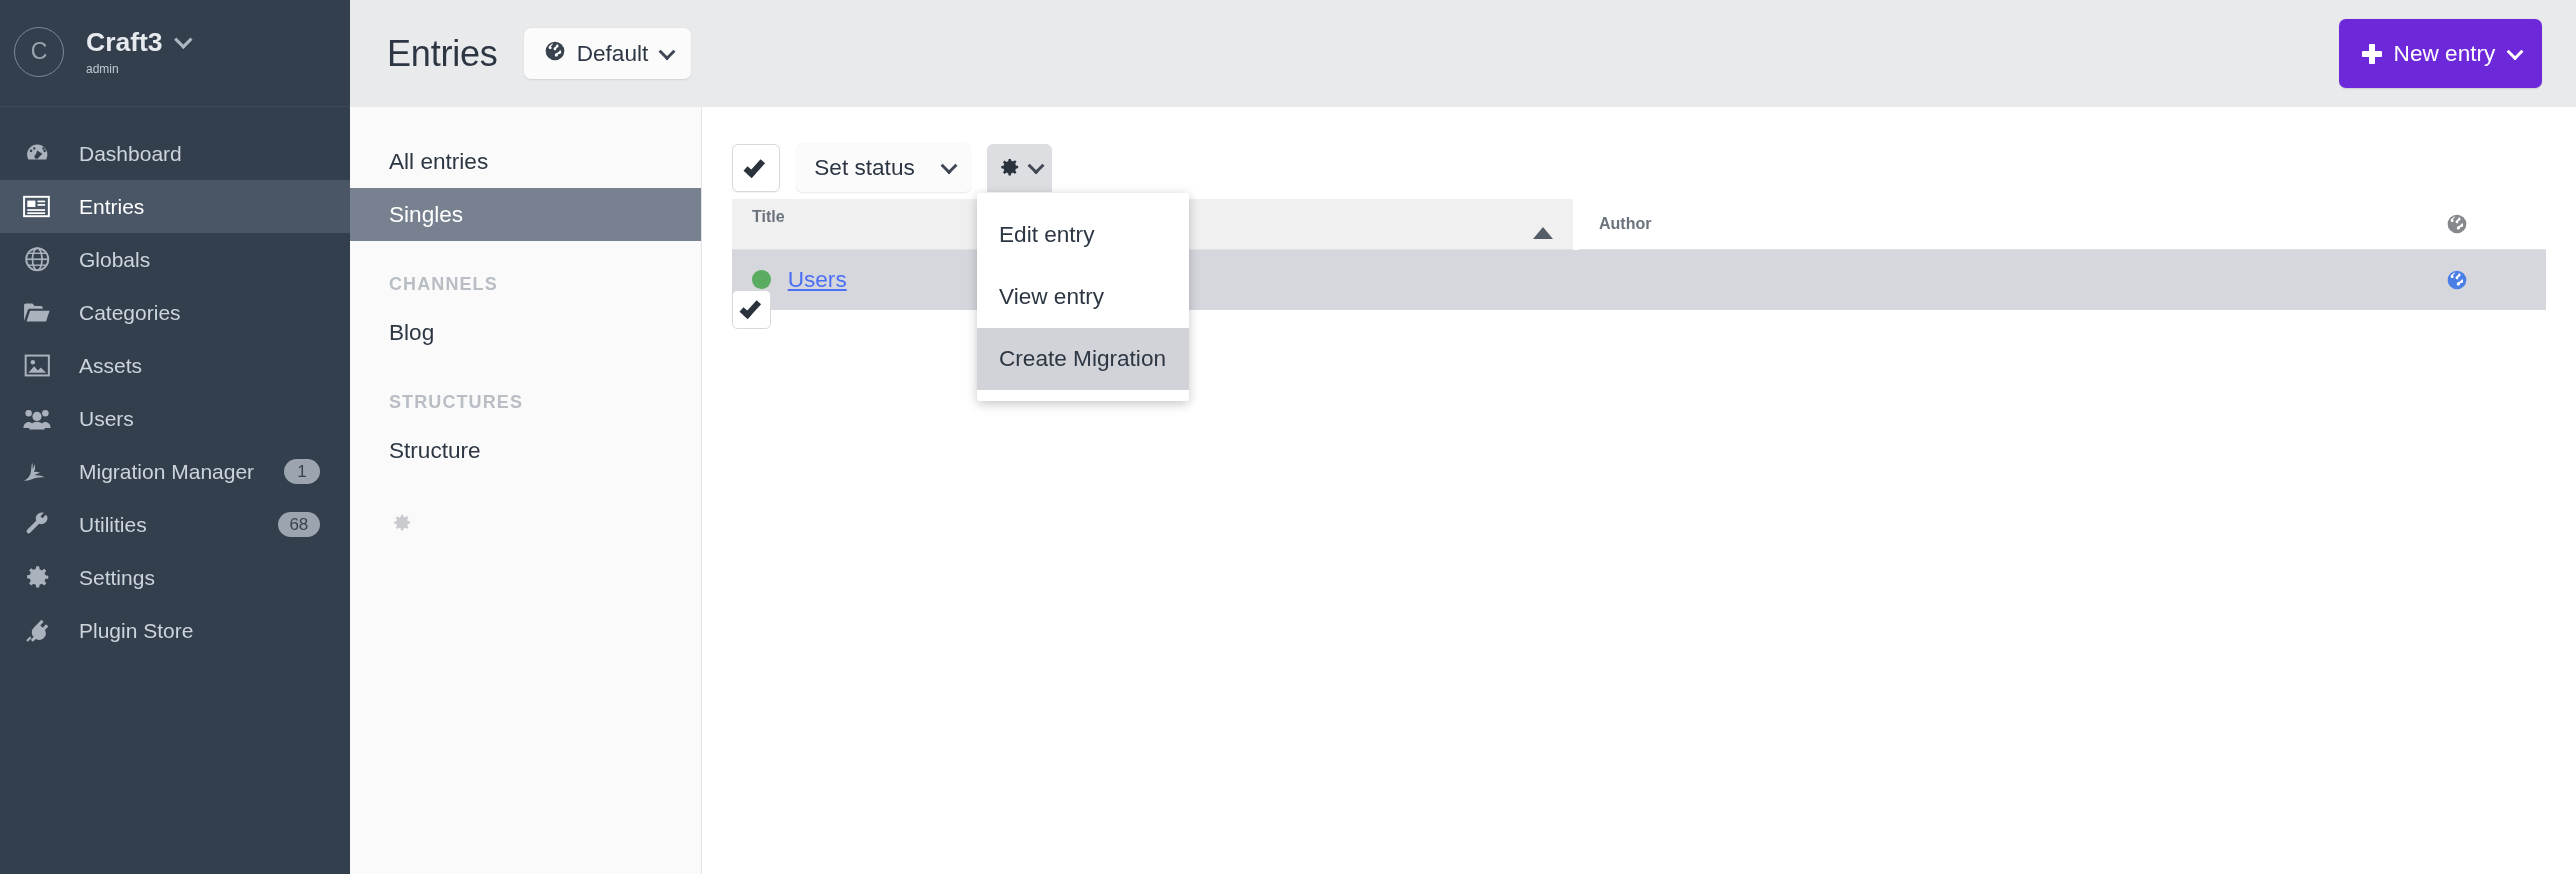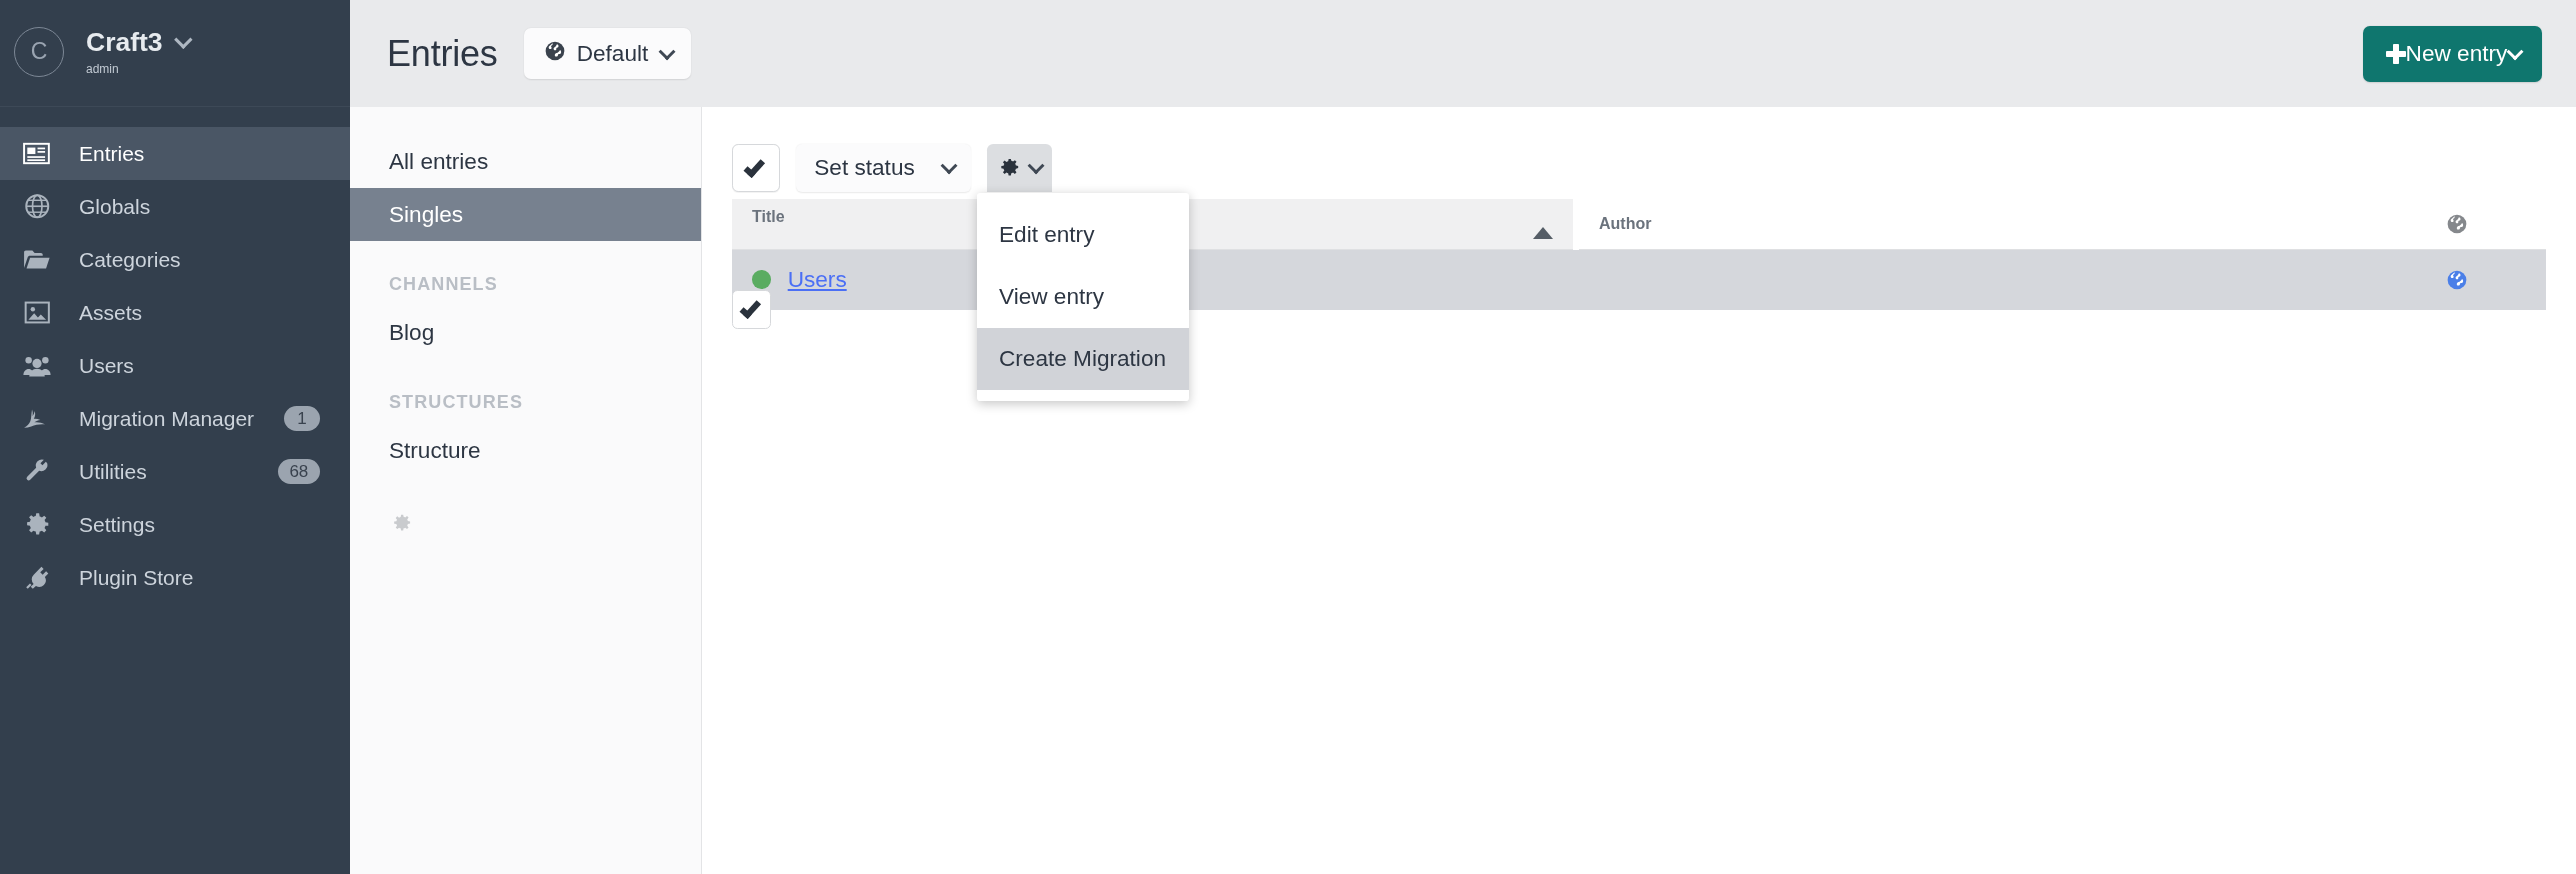--- a/index.html
+++ b/index.html
@@ -73,23 +73,23 @@
   }
   .site-select {
     margin-left:26px; background:#fbfbfc;
     border-radius:7px; height:51px;
     display:flex; align-items:center; gap:11px;
     padding:0 20px; box-shadow:0 0.8px 1.6px rgba(0,0,0,.10);
     font-size:22.6px; color:#2d3643;
   }
   .spacer { flex:1 1 auto; }
   .btn-new {
-    background:#0f766e; color:#fff;
-    border-radius:7px; height:56px;
-    display:flex; align-items:center; gap:0;
+    background:#6d28d9; color:#fff;
+    border-radius:7px; height:69px;
+    display:flex; align-items:center; gap:12px;
     padding:0 23px; font-size:22.6px;
     box-shadow:0 0.8px 1.6px rgba(0,0,0,.12);
   }
   .plus {
     position:relative; width:20px; height:20px; flex:0 0 20px;
   }
   .plus:before, .plus:after {
     content:''; position:absolute; background:#fff; border-radius:0.8px;
   }
   .plus:before { left:7px; top:0; width:6.2px; height:20px; }
@@ -217,20 +217,28 @@
         <div class="acct-name">
           <span>Craft3</span>
           <span class="caret-dn"></span>
         </div>
         <div class="acct-user">admin</div>
       </div>
     </div>
 
     <nav class="gs-nav">
 
+      <div class="gs-item">
+        <span class="gs-ico">
+          <svg width="26.5" height="26.5" viewBox="0 0 24 24">
+              <path fill="#aab3bd" d="M12 4C6.9 4 2.8 8.1 2.8 13.2c0 1.6.4 3.1 1.1 4.4h16.2c.7-1.3 1.1-2.8 1.1-4.4C21.2 8.1 17.1 4 12 4zm-5.6 4.6a1.2 1.2 0 1 1 0 2.4 1.2 1.2 0 0 1 0-2.4zm2.9-2.1a1.1 1.1 0 1 1 0 2.2 1.1 1.1 0 0 1 0-2.2zm8.3 0a1.1 1.1 0 1 1 0 2.2 1.1 1.1 0 0 1 0-2.2zm1.1 4.5a1.2 1.2 0 1 1 0-2.4 1.2 1.2 0 0 1 0 2.4zM12 9.6l4.6 2.9-3.3 3.3a2 2 0 1 1-2.6-2.6z"></path>
+            </svg>
+        </span>
+        <span class="gs-label">Dashboard</span>
+      </div>
 
       <div class="gs-item active">
         <span class="gs-ico">
           <svg width="28" height="25" viewBox="0 0 26 22">
               <rect x="1" y="2" width="23" height="18" fill="none" stroke="#ffffff" stroke-width="1.8"></rect>
               <rect x="4" y="5.5" width="7.5" height="6" fill="#ffffff"></rect>
               <rect x="13.5" y="5.5" width="7" height="1.6" fill="#ffffff"></rect>
               <rect x="13.5" y="8.7" width="7" height="1.6" fill="#ffffff"></rect>
               <rect x="4" y="13.5" width="16.5" height="1.6" fill="#ffffff"></rect>
               <rect x="4" y="16.4" width="16.5" height="1.6" fill="#ffffff"></rect>

